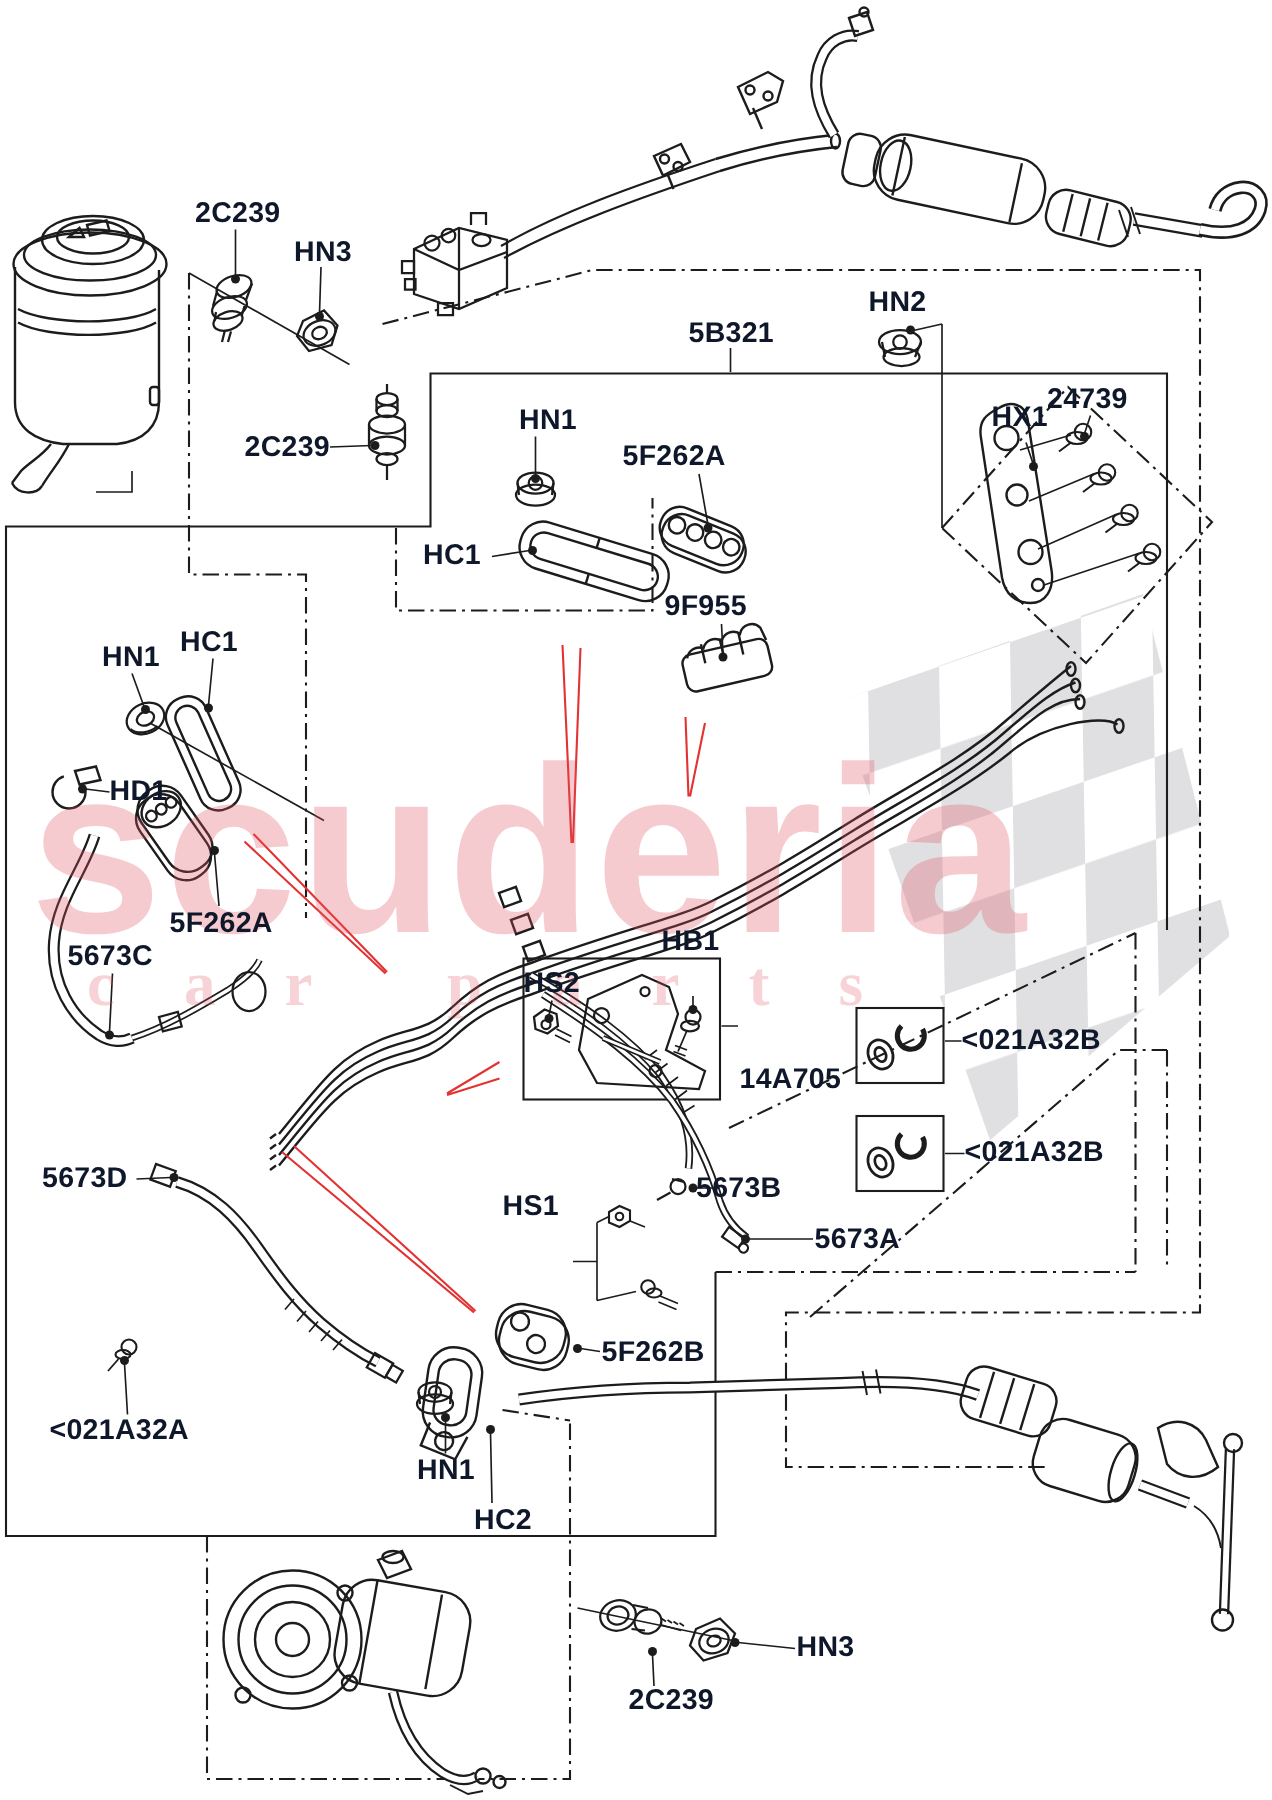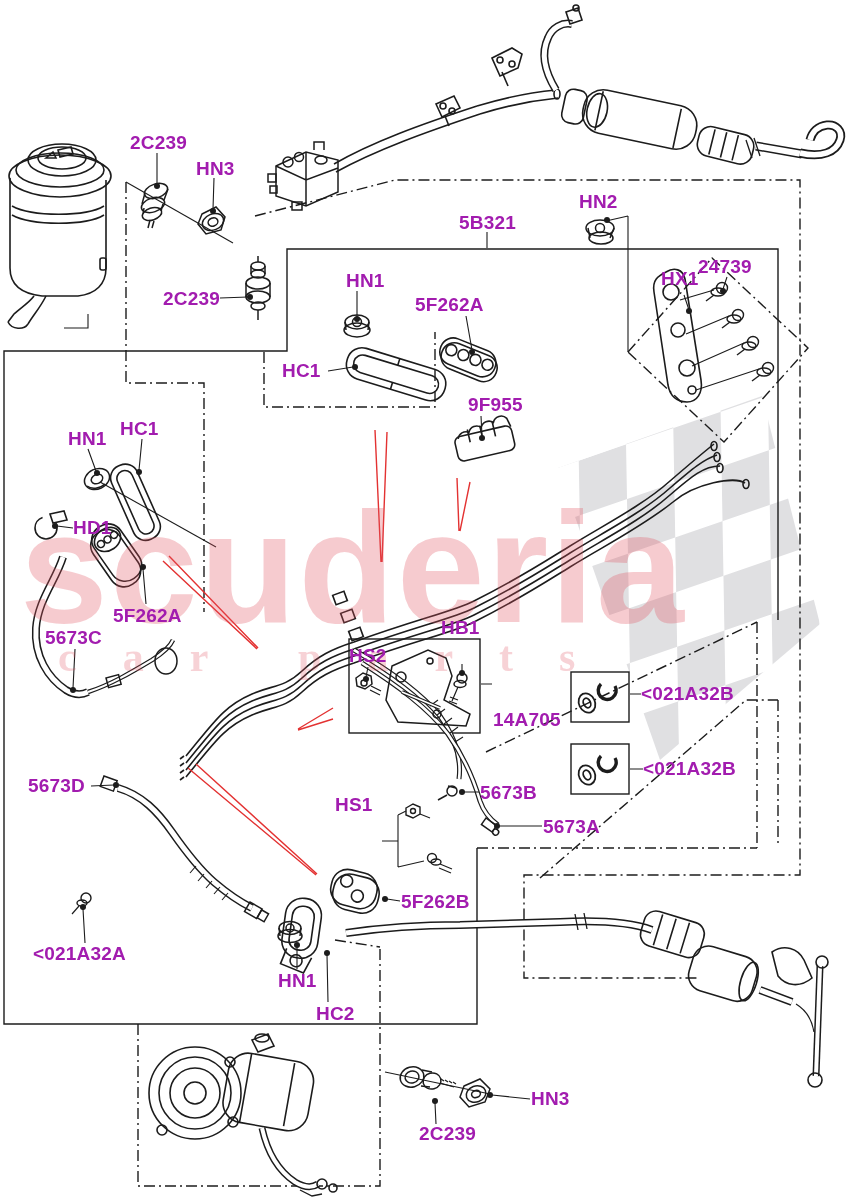--- a/index.html
+++ b/index.html
@@ -1,20 +1,20 @@
 <!DOCTYPE html>
 <html><head>
 <meta charset="utf-8">
 <style>
   html,body{margin:0;padding:0;background:#ffffff;}
   body{width:848px;height:1200px;position:relative;overflow:hidden;
        font-family:"Liberation Sans", sans-serif;}
   #stage{position:absolute;left:0;top:0;width:848px;height:1200px;}
   svg{position:absolute;left:0;top:0;}
-  .plabel{position:absolute;color:#a21caf;font-size:19px;font-weight:600;
+  .plabel{position:absolute;color:#0f172a;font-size:19px;font-weight:600;
           letter-spacing:.2px;white-space:nowrap;z-index:30;}
   .wm-brand{position:absolute;left:20px;top:488px;width:828px;z-index:20;
             font-size:158px;font-weight:700;letter-spacing:2px;
             color:rgba(226,82,96,.30);line-height:1;pointer-events:none;}
   .wm-sub{position:absolute;left:58px;top:636px;z-index:20;
           font-size:42px;font-weight:700;letter-spacing:46px;word-spacing:-12px;
           color:rgba(226,82,96,.26);line-height:1;pointer-events:none;font-family:Liberation Serif, serif;}
 </style>
 </head>
 <body>
@@ -485,33 +485,33 @@
 <div class="plabel" style="left:130px;top:132px">2C239</div>
 <div class="plabel" style="left:196px;top:158px">HN3</div>
 <div class="plabel" style="left:459px;top:212px">5B321</div>
 <div class="plabel" style="left:579px;top:191px">HN2</div>
 <div class="plabel" style="left:698px;top:256px">24739</div>
 <div class="plabel" style="left:661px;top:268px">HX1</div>
 <div class="plabel" style="left:163px;top:288px">2C239</div>
 <div class="plabel" style="left:346px;top:270px">HN1</div>
 <div class="plabel" style="left:415px;top:294px">5F262A</div>
 <div class="plabel" style="left:282px;top:360px">HC1</div>
-<div class="plabel" style="left:468px;top:394px">9F955</div>
+<div class="plabel" style="left:443px;top:394px">9F955</div>
 <div class="plabel" style="left:68px;top:428px">HN1</div>
 <div class="plabel" style="left:120px;top:418px">HC1</div>
 <div class="plabel" style="left:73px;top:517px">HD1</div>
 <div class="plabel" style="left:113px;top:605px">5F262A</div>
 <div class="plabel" style="left:45px;top:627px">5673C</div>
 <div class="plabel" style="left:349px;top:645px">HS2</div>
 <div class="plabel" style="left:441px;top:617px">HB1</div>
 <div class="plabel" style="left:493px;top:709px">14A705</div>
 <div class="plabel" style="left:641px;top:683px">&lt;021A32B</div>
 <div class="plabel" style="left:643px;top:758px">&lt;021A32B</div>
 <div class="plabel" style="left:28px;top:775px">5673D</div>
-<div class="plabel" style="left:480px;top:782px">5673B</div>
+<div class="plabel" style="left:464px;top:782px">5673B</div>
 <div class="plabel" style="left:543px;top:816px">5673A</div>
 <div class="plabel" style="left:335px;top:794px">HS1</div>
 <div class="plabel" style="left:401px;top:891px">5F262B</div>
 <div class="plabel" style="left:33px;top:943px">&lt;021A32A</div>
 <div class="plabel" style="left:278px;top:970px">HN1</div>
 <div class="plabel" style="left:316px;top:1003px">HC2</div>
 <div class="plabel" style="left:531px;top:1088px">HN3</div>
 <div class="plabel" style="left:419px;top:1123px">2C239</div>
 
 </div>

